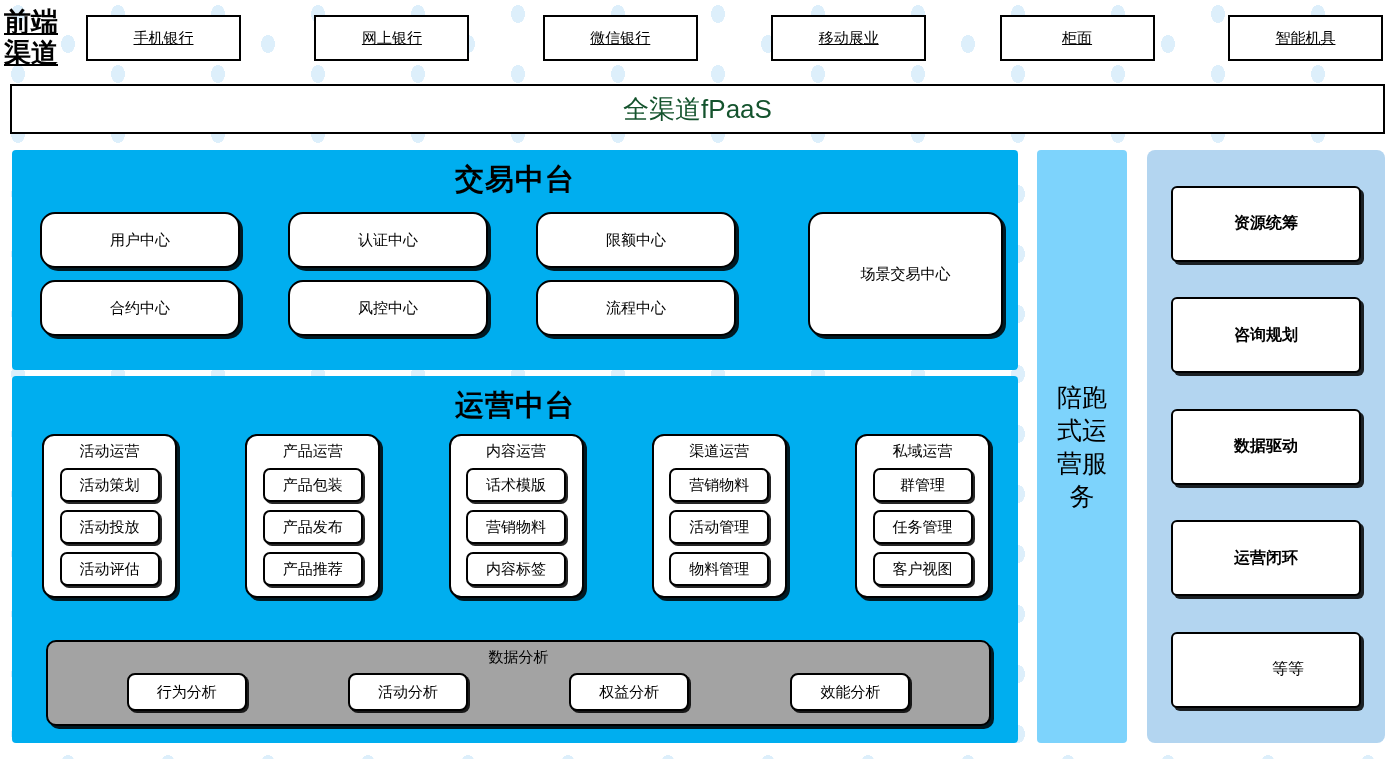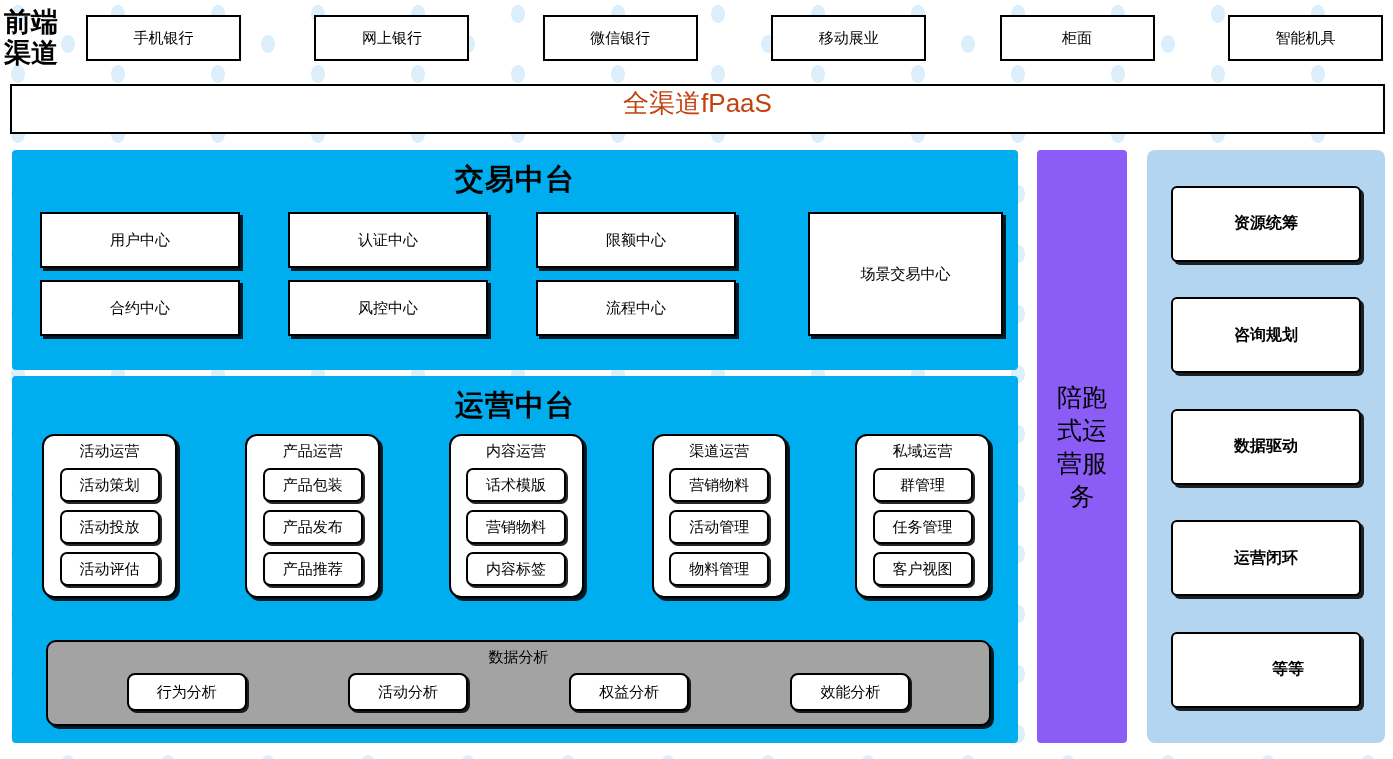--- a/index.html
+++ b/index.html
@@ -24,29 +24,30 @@
   
   .wbox {
     background: #ffffff;
     border: 2px solid #000000;
     box-shadow: 3px 3px 0 rgba(0,0,0,0.85);
     display: flex;
     align-items: center;
     justify-content: center;
     text-align: center;
   }
-  .rnd { border-radius: 0; align-items: center; }
+  .rnd { border-radius: 15px; align-items: center; }
 
   
   #front-row {
     position: absolute;
     left: 0; top: 4px;
     width: 1393px; height: 68px;
     display: flex;
     align-items: center;
+    text-decoration: underline;
   }
   #front-label {
     width: 86px;
     flex: 0 0 86px;
     font-family: "Liberation Serif", "DejaVu Serif", serif;
     font-weight: bold;
     font-size: 27px;
     line-height: 31px;
     text-align: left;
     padding-left: 4px;
@@ -71,24 +72,24 @@
   }
 
   
   #fpaas-bar {
     position: absolute;
     left: 10px; top: 84px;
     width: 1375px; height: 50px;
     background: #fff;
     border: 2px solid #000;
     display: flex;
-    align-items: flex-start;
+    align-items: center;
     justify-content: center;
     font-size: 26px;
-    color: #c2410c;
+    color: #14532d;
   }
 
   
   #trade-panel {
     position: absolute;
     left: 12px; top: 150px;
     width: 1006px; height: 220px;
     background: #00AEEF;
     border-radius: 4px;
   }
@@ -208,21 +209,21 @@
     justify-content: center;
     font-size: 15px;
     color: #000;
   }
 
   
   #escort-col {
     position: absolute;
     left: 1037px; top: 150px;
     width: 90px; height: 593px;
-    background: #8b5cf6;
+    background: #7dd3fc;
     border-radius: 4px;
     display: flex;
     align-items: center;
     justify-content: center;
   }
   #escort-text {
     font-size: 25px;
     line-height: 33px;
     color: #000;
     text-align: center;
@@ -249,21 +250,21 @@
     border: 2px solid #000;
     border-radius: 6px;
     box-shadow: 3px 3px 0 rgba(0,0,0,0.85);
     display: flex;
     align-items: center;
     justify-content: center;
     font-size: 16px;
     font-weight: bold;
     color: #000000;
   }
-  .right-card.plain { font-weight: bold; padding-left: 44px; }
+  .right-card.plain { font-weight: normal; padding-left: 44px; }
 </style>
 </head>
 <body>
 
 <div id="front-row">
   <div id="front-label">
     <div>前端</div>
     <div>渠道</div>
   </div>
   <div id="channel-strip">

